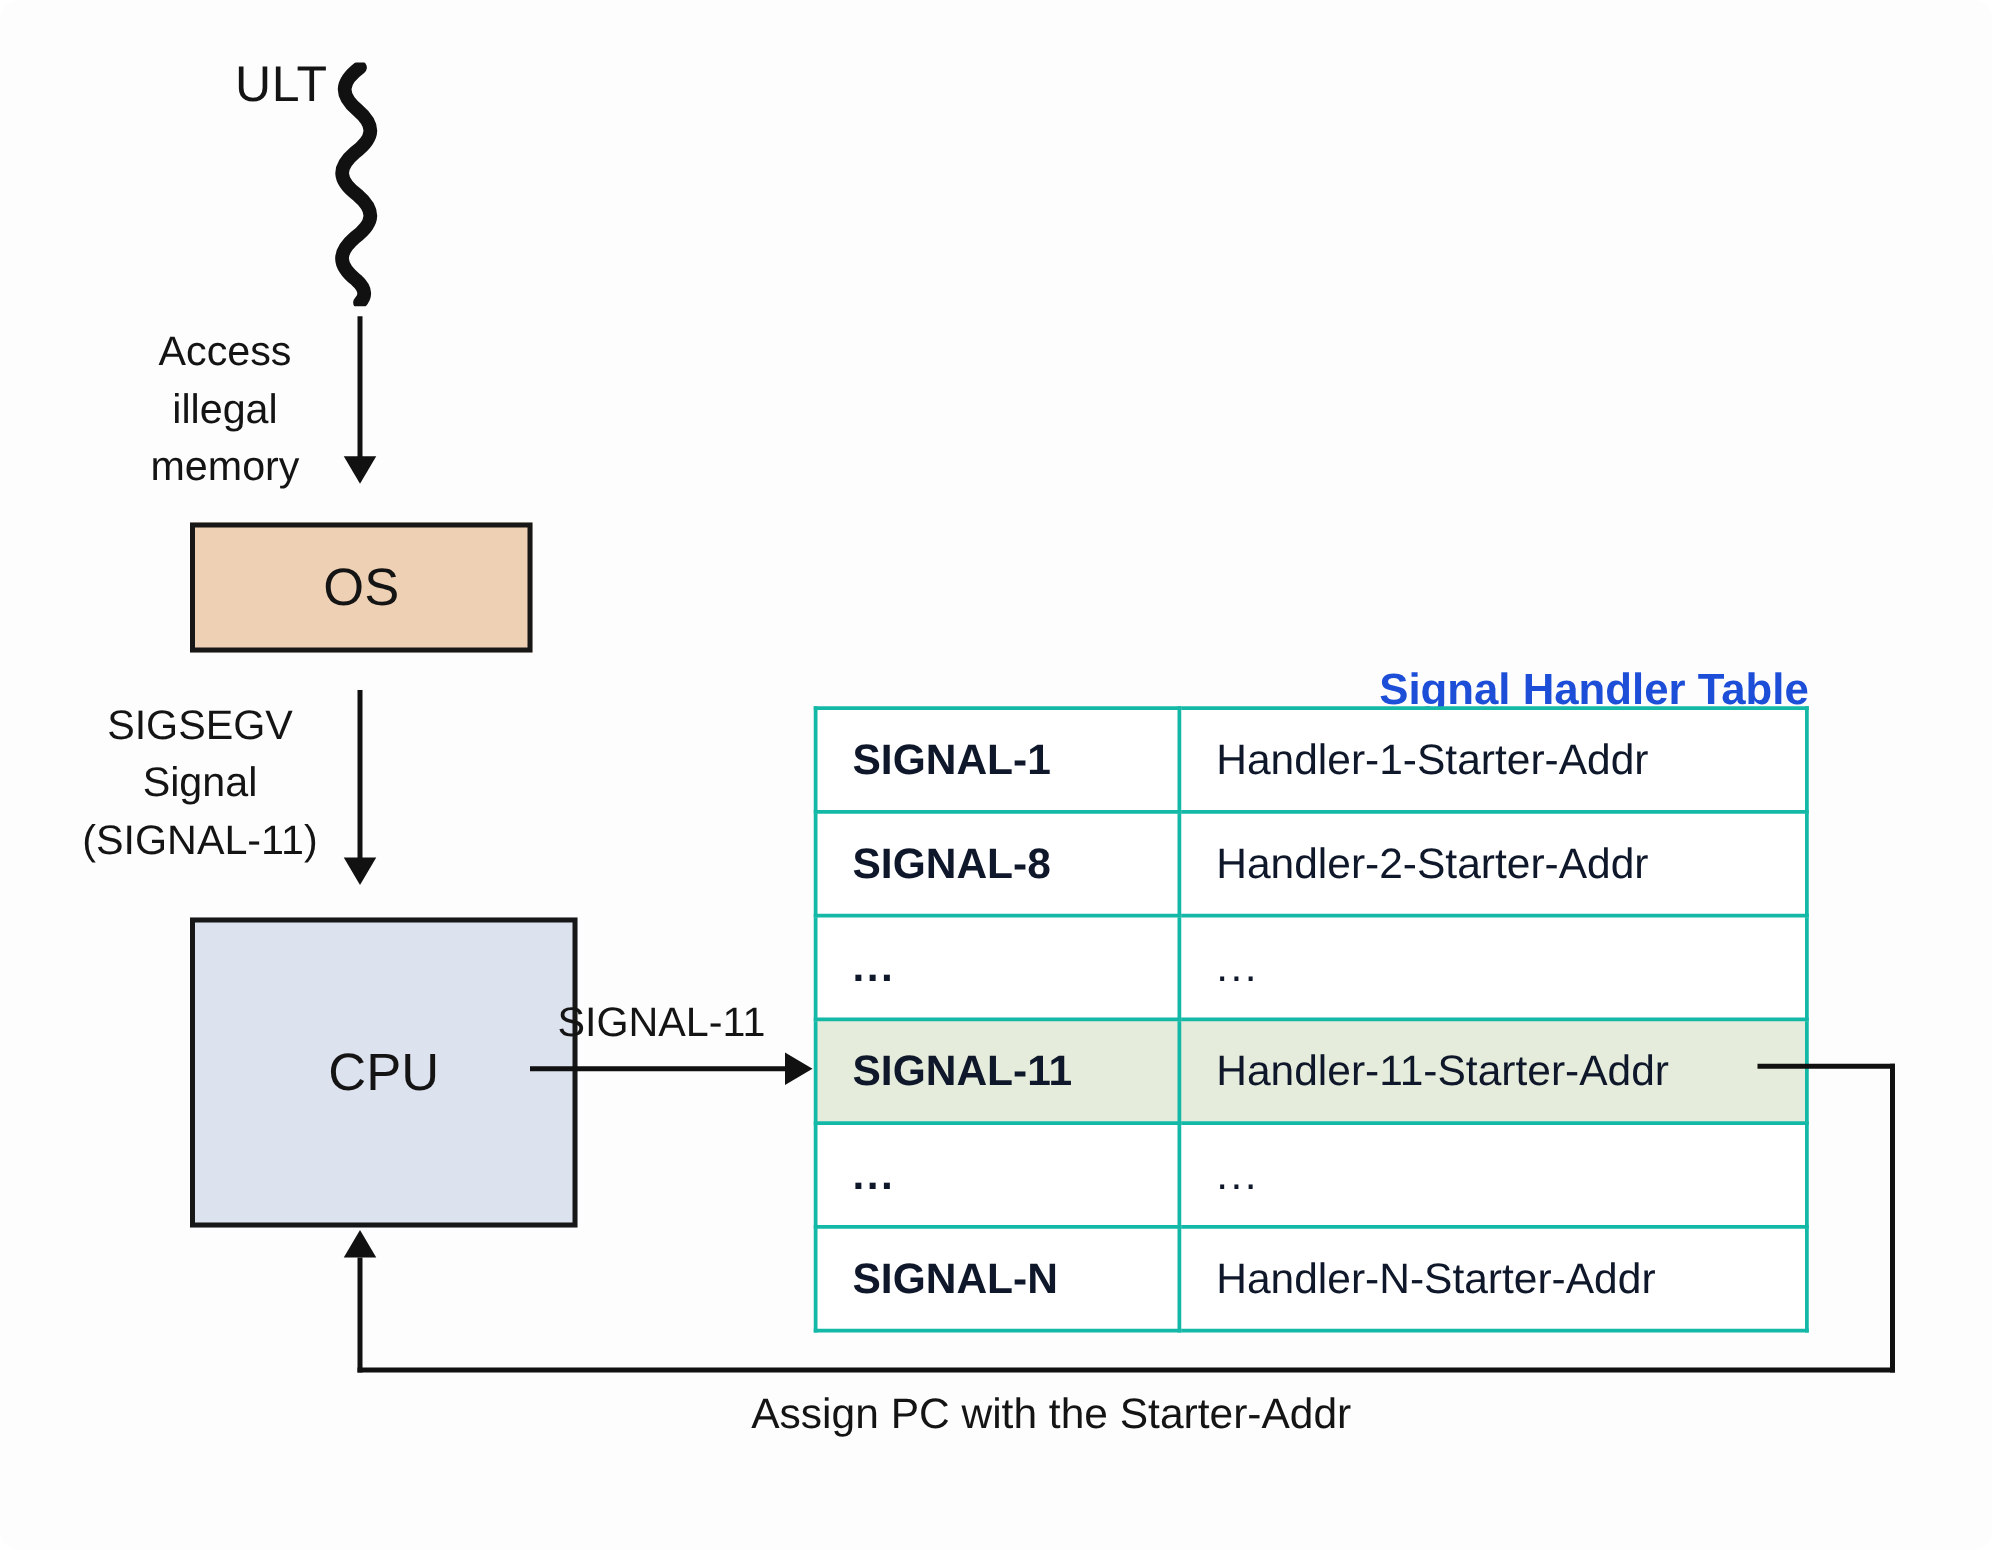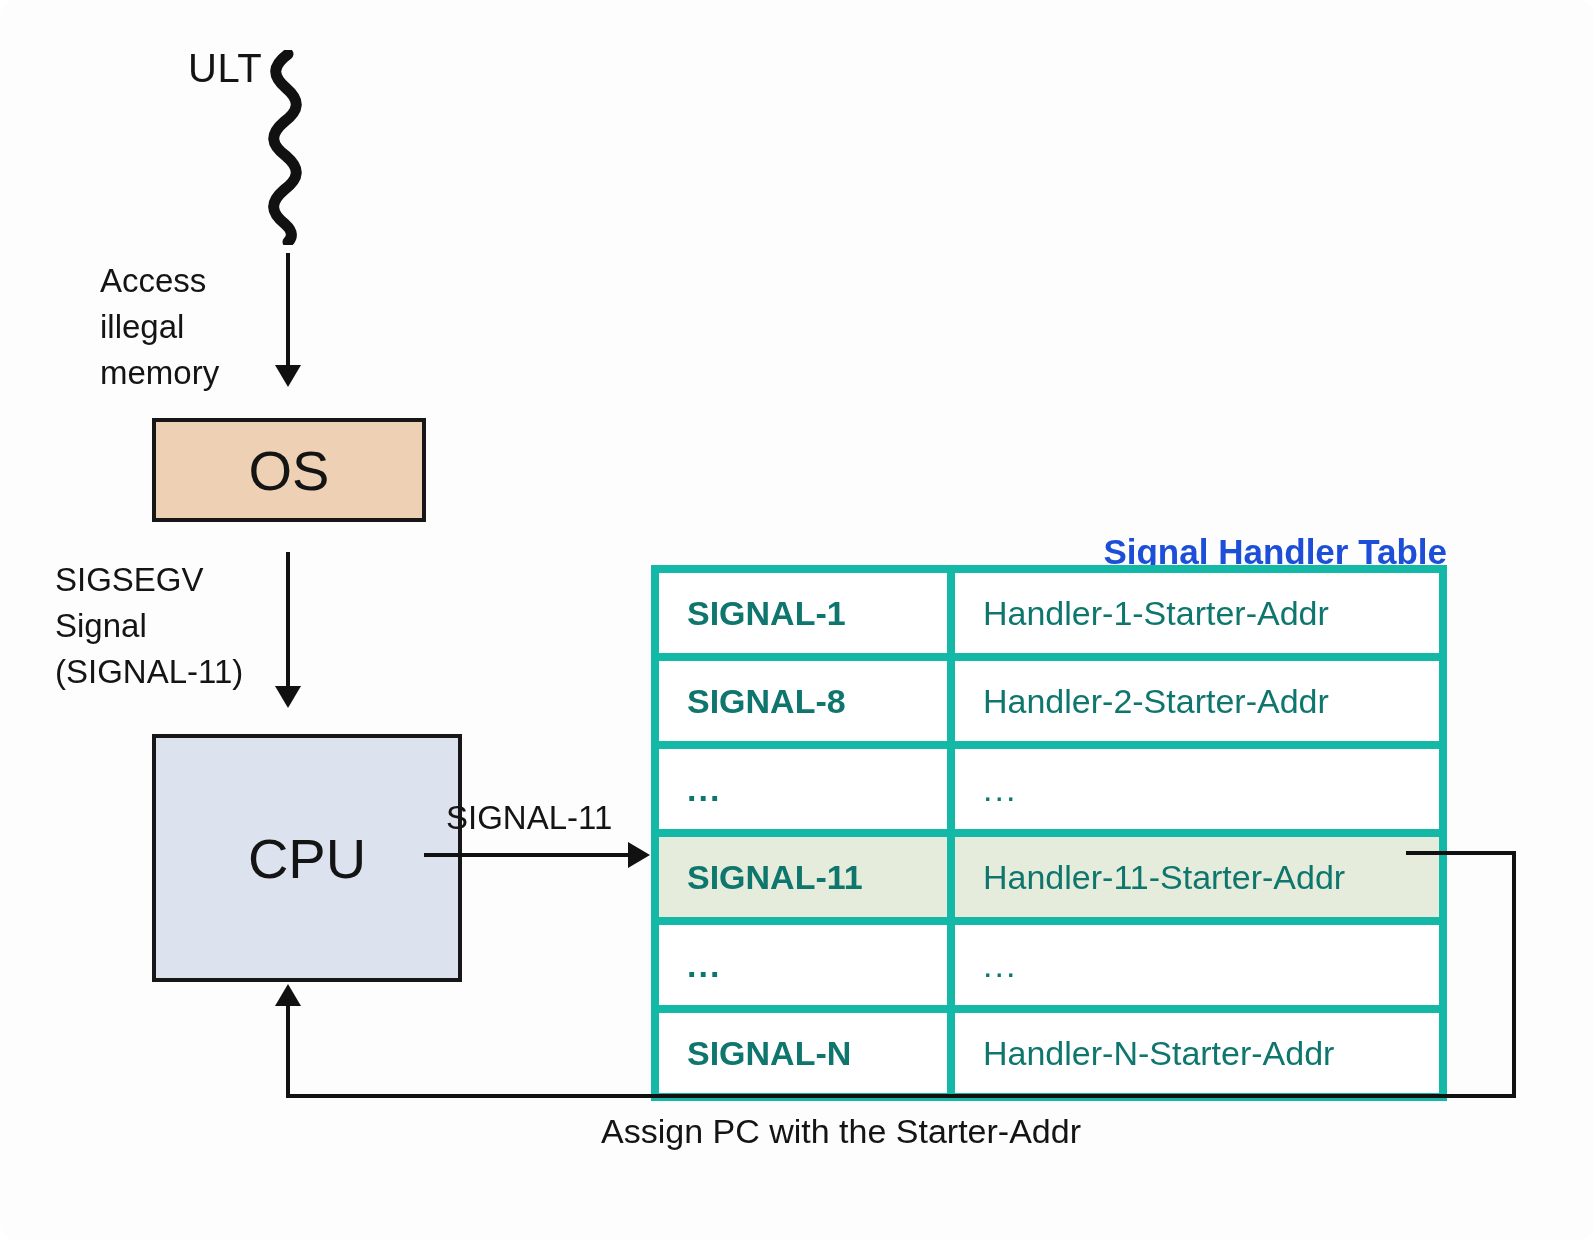--- a/index.html
+++ b/index.html
@@ -74,31 +74,31 @@
   .edge-label {
     font-size: 33px;
     line-height: 43px;
     color: #141414;
     white-space: nowrap;
   }
   .edge-label-block {
     font-size: 33px;
     line-height: 46px;
     color: #141414;
-    text-align: left;
+    text-align: center;
   }
 
   
   .node-box {
     border: 4px solid #171717;
     box-sizing: border-box;
     display: flex;
     align-items: center;
     justify-content: center;
-    font-size: 56px;
+    font-size: 42px;
     color: #141414;
   }
   .os-box {
     left: 152px;
     top: 418px;
     width: 274px;
     height: 104px;
   }
   .cpu-box {
     left: 152px;
@@ -118,24 +118,24 @@
     text-align: right;
   }
   .sig-table {
     left: 651px;
     top: 565px;
     width: 796px;
     border-collapse: collapse;
     table-layout: fixed;
   }
   .sig-table td {
-    border: 8px solid #14b8a6;
+    border: 3px solid #14b8a6;
     height: 80px;
     font-size: 34px;
-    color: #0f766e;
+    color: #0f172a;
     padding: 0 0 0 28px;
     vertical-align: middle;
     background: #ffffff;
   }
   .sig-table td.col-sig {
     width: 260px;
     font-weight: bold;
   }
   .sig-table tr.row-highlight td {
     background: #e6ecdb;

